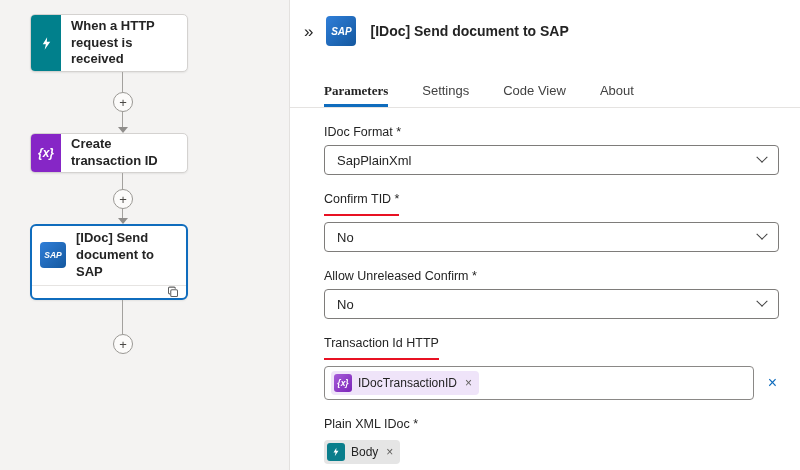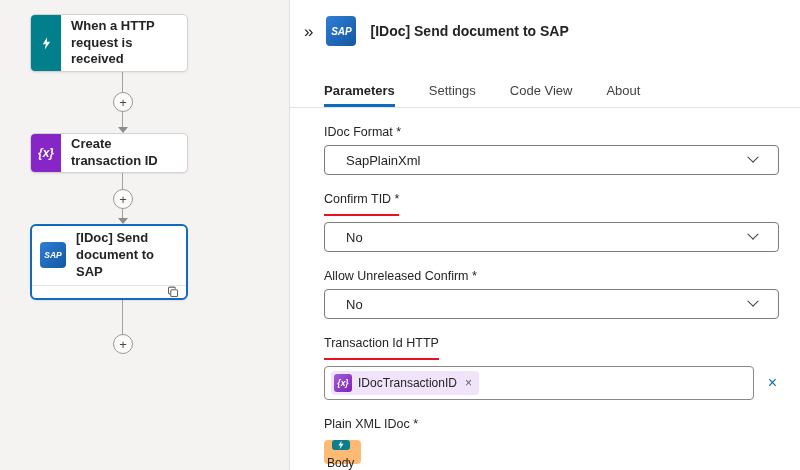--- a/index.html
+++ b/index.html
@@ -57,43 +57,43 @@
   .sap-chip-lg { width:30px; height:30px; border-radius:4px;
                  background:linear-gradient(135deg,#2f7ed8,#14589f);
                  color:#fff; font-size:10px; font-weight:700; font-style:italic;
                  display:flex; align-items:center; justify-content:center; }
   .panel-title { font-size:14px; font-weight:700; color:#242424; margin-left:4px; }
 
   .tabs { display:flex; gap:34px; margin-top:30px; padding-left:34px;
           border-bottom:1px solid #e5e3e1; height:32px; }
   .tab { font-size:13px; color:#424242; line-height:29px; cursor:pointer;
          border-bottom:3px solid transparent; }
-  .tab.active { font-weight:700; color:#242424; border-bottom:3px solid #0f6cbd; }
+  .tab.active { font-weight:700; color:#242424; border-bottom:3px solid #0f6cbd;font-family:Liberation Serif, serif; }
 
   .form { padding:14px 21px 0 34px; }
   .field { margin-bottom:14px; }
   .field-label { display:inline-block; font-size:12.5px; color:#242424; margin-bottom:6px;text-align:right; }
   .red-underline { border-bottom:2px solid #e81123; padding-bottom:8px; }
 
   .dropdown { height:30px; border:1px solid #7e7c7a; border-radius:4px;
               display:flex; align-items:center; justify-content:space-between;
-              padding:0 21px; font-size:13px; color:#242424; cursor:pointer; background:#fff; }
+              padding:0 12px; font-size:13px; color:#242424; cursor:pointer; background:#fff; }
   .chev { width:8px; height:8px; border-right:1.6px solid #424242;
           border-bottom:1.6px solid #424242; transform:rotate(45deg) translate(-2px,-2px); }
 
   .token-row { display:flex; align-items:center; gap:12px; }
   .token-box { flex:1; height:34px; border:1px solid #8a8886; border-radius:4px;
                display:flex; align-items:center; padding:0 6px; background:#fff; }
   .token-box.borderless { border:none; padding:0; height:30px; }
   .clear-x { color:#0f6cbd; font-size:16px; line-height:1; cursor:pointer; padding:0 2px; }
 
   .pill { display:inline-flex; align-items:center; gap:6px; height:24px;
           border-radius:4px; padding:0 7px 0 3px; font-size:12px; color:#242424; cursor:pointer; }
   .pill-purple { background:#efe4f9; }
-  .pill-teal { background:#fdba74;flex-direction:column; }
+  .pill-teal { background:#e5e5e5; }
   .pill-chip { width:18px; height:18px; border-radius:3px; color:#fff;
                display:flex; align-items:center; justify-content:center;
                font-size:8.5px; font-weight:700; font-style:italic; }
   .chip-purple { background:linear-gradient(135deg,#a65cd9,#7b24b8); }
   .chip-teal { background:#0a7e8c; }
   .pill-x { color:#5f5e5c; font-size:12px; line-height:1; margin-left:2px; cursor:pointer; }
 
   .panel-footer { display:flex; gap:6px; font-size:12.5px; color:#616161;
                   padding:6px 0 0 34px; }
   .footer-link { color:#115ea3; cursor:pointer; }

